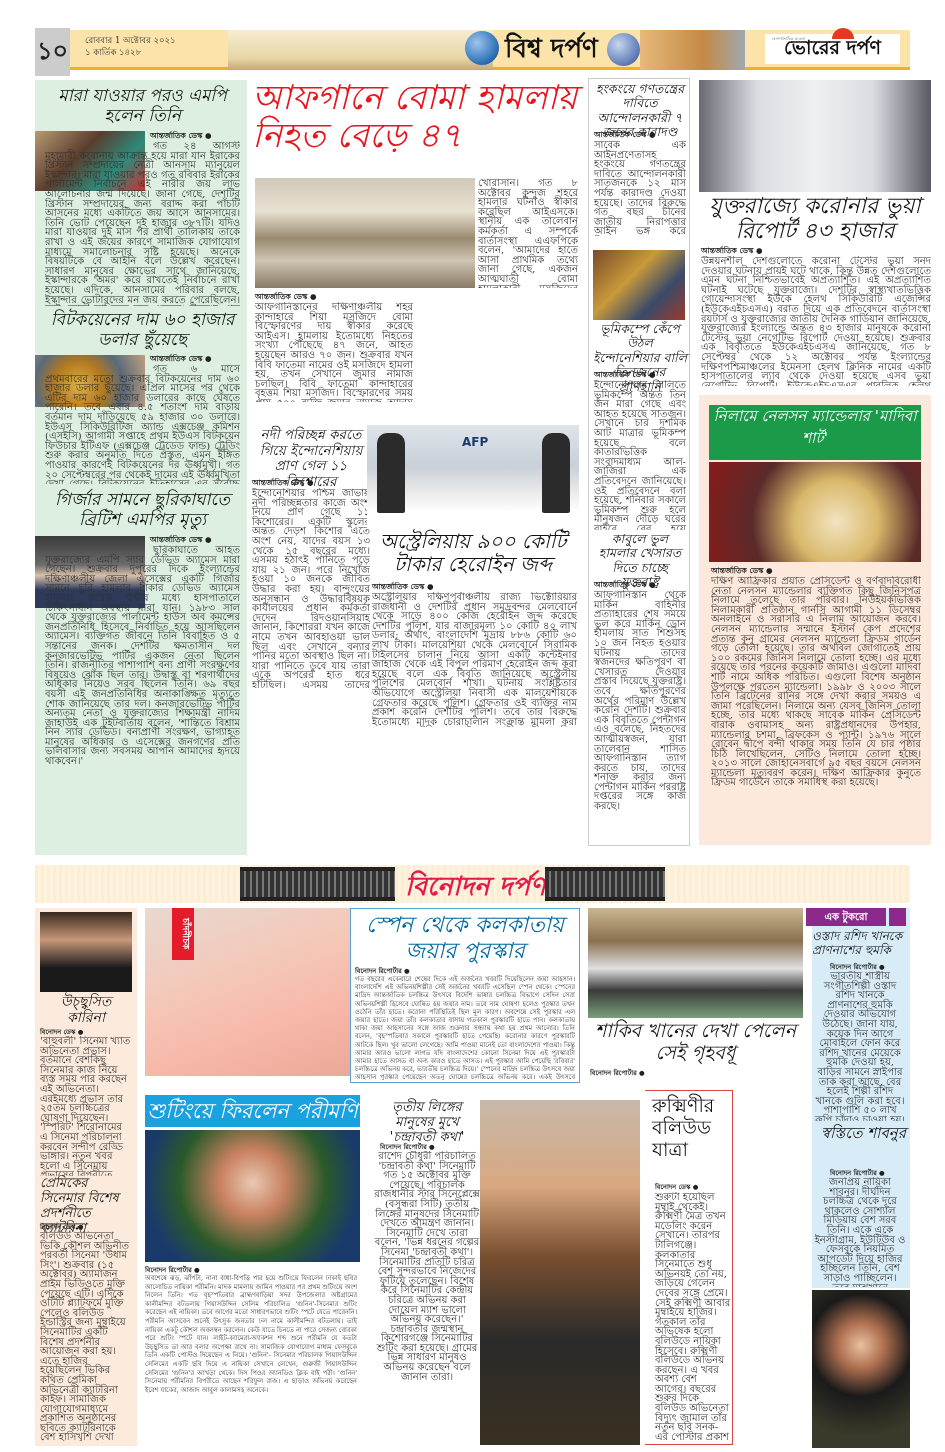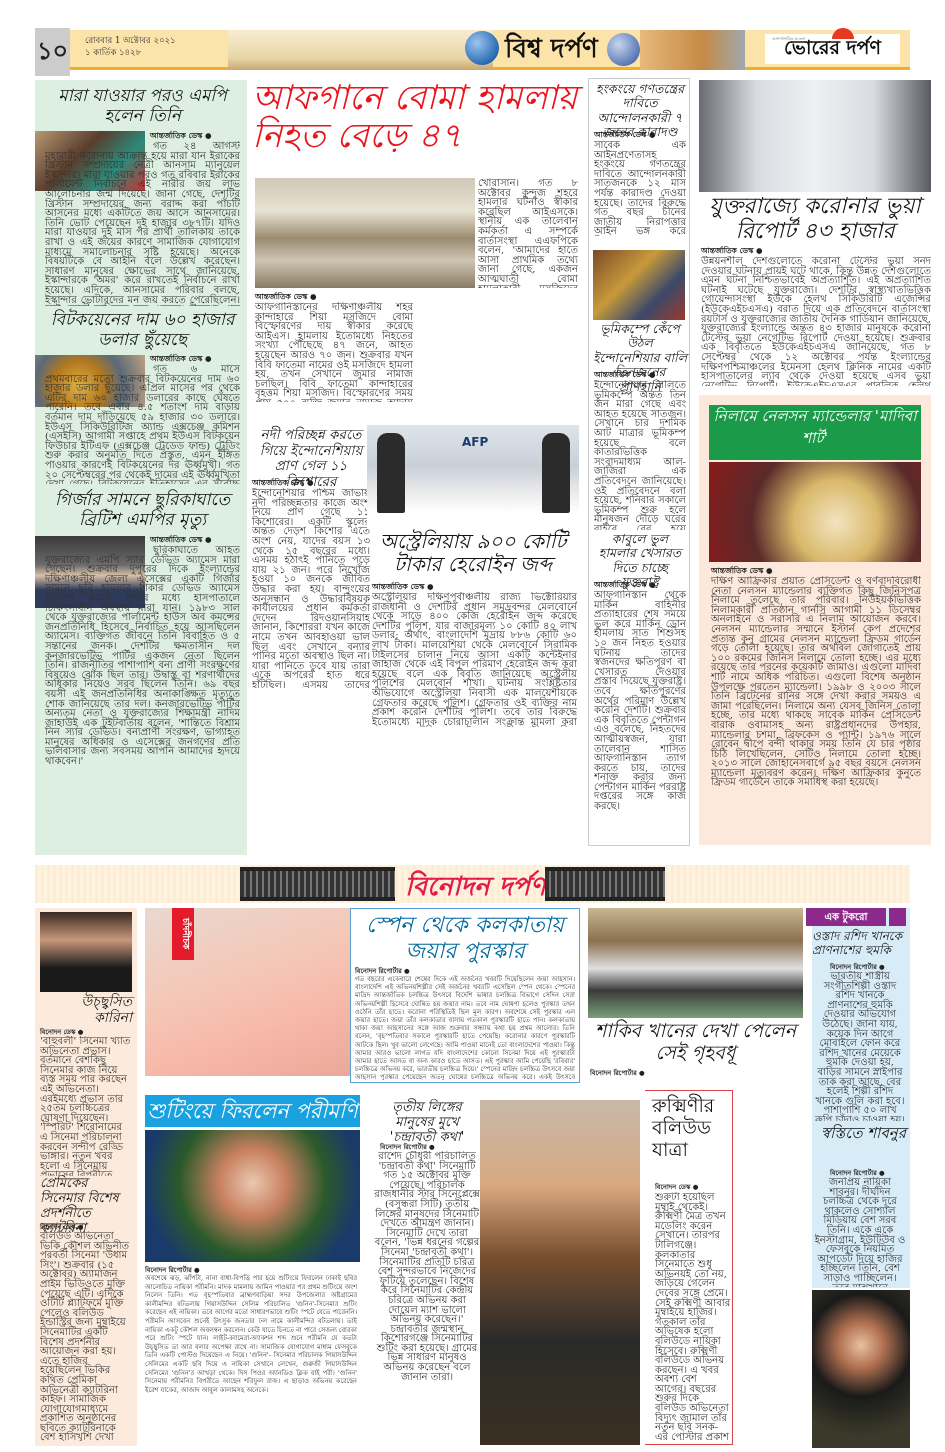--- a/index.html
+++ b/index.html
@@ -113,21 +113,21 @@
 <div class="abs desk" style="left:711px;top:566px">আন্তর্জাতিক ডেস্ক ●</div>
 <div class="abs body-text" style="left:711px;top:576px;width:210px;height:260px">দক্ষিণ আফ্রিকার প্রয়াত প্রেসিডেন্ট ও বর্ণবাদবিরোধী নেতা নেলসন ম্যান্ডেলার ব্যক্তিগত কিছু জিনিসপত্র নিলামে তুলেছে তার পরিবার। নিউইয়র্কভিত্তিক নিলামকারী প্রতিষ্ঠান গার্নসি আগামী ১১ ডিসেম্বর অনলাইনে ও সরাসরি এ নিলাম আয়োজন করবে। নেলসন ম্যান্ডেলার সম্মানে ইস্টার্ন কেপ প্রদেশের প্রত্যন্ত কুনু গ্রামের নেলসন ম্যান্ডেলা ফ্রিডম গার্ডেন গড়ে তোলা হয়েছে। তার অর্থবিল জোগাতেই প্রায় ১০০ রকমের জিনিস নিলামে তোলা হচ্ছে। এর মধ্যে রয়েছে তার পরনের কয়েকটি জামাও। এগুলো মাদিবা শার্ট নামে অধিক পরিচিত। এগুলো বিশেষ অনুষ্ঠান উপলক্ষে পরতেন ম্যান্ডেলা। ১৯৯৮ ও ২০০৩ সালে তিনি ব্রিটেনের রানির সঙ্গে দেখা করার সময়ও এ জামা পরেছিলেন। নিলামে অন্য যেসব জিনিস তোলা হচ্ছে, তার মধ্যে থাকছে সাবেক মার্কিন প্রেসিডেন্ট বারাক ওবামাসহ অন্য রাষ্ট্রপ্রধানদের উপহার, ম্যান্ডেলার চশমা, ব্রিফকেস ও প্যান্ট। ১৯৭৬ সালে রোবেন দ্বীপে বন্দী থাকার সময় তিনি যে চার পৃষ্ঠার চিঠি লিখেছিলেন, সেটিও নিলামে তোলা হচ্ছে। ২০১৩ সালে জোহানেসবার্গে ৯৫ বছর বয়সে নেলসন ম্যান্ডেলা মৃত্যুবরণ করেন। দক্ষিণ আফ্রিকার কুনুতে ফ্রিডম গার্ডেনে তাকে সমাধিস্থ করা হয়েছে।</div>
 
 <div class="abs" id="ent-banner"></div>
 <div class="film" style="left:240px;width:155px"></div>
 <div class="abs" id="ent-title">বিনোদন দর্পণ</div>
 <div class="film" style="left:545px;width:120px"></div>
 
 <div class="abs pink" style="left:35px;top:908px;width:102px;height:538px"></div>
 <div class="photo" style="left:40px;top:912px;width:92px;height:80px;background:linear-gradient(180deg,#3a2a20,#c8987a 35%,#1a1a1a 70%)"></div>
-<div class="abs hl" style="left:40px;top:993px;width:92px;font-size:14px;text-align:right">উচ্ছ্বসিত কারিনা</div>
+<div class="abs hl" style="left:40px;top:993px;width:92px;font-size:14px;text-align:center">উচ্ছ্বসিত কারিনা</div>
 <div class="abs desk" style="left:40px;top:1027px;font-size:6.5px">বিনোদন ডেস্ক ●</div>
 <div class="abs body-text" style="left:40px;top:1036px;width:92px;height:140px;text-align:left">'বাহুবলী' সিনেমা খ্যাত অভিনেতা প্রভাস। বর্তমানে বেশকিছু সিনেমার কাজ নিয়ে ব্যস্ত সময় পার করছেন এই অভিনেতা। এরইমধ্যে প্রভাস তার ২৫তম চলচ্চিত্রের ঘোষণা দিয়েছেন। 'স্পিরিট' শিরোনামের এ সিনেমা পরিচালনা করবেন সন্দীপ রেড্ডি ভাঙ্গার। নতুন খবর হলো এ সিনেমায় প্রভাসের বিপরীতে অভিনয় করবেন কারিনা কাপুর খান। পরিচালক সন্দীপ রেড্ডি কারিনা কাপুরকে এ সিনেমার চিত্রনাট্য দিয়েছেন। চিত্রনাট্য পড়ে এ নায়িকা সিনেমাটিতে অভিনয়ের আগ্রহ প্রকাশ করেছেন।</div>
 <div class="abs hl" style="left:40px;top:1176px;width:92px;font-size:13px;text-align:left">প্রেমিকের সিনেমার বিশেষ প্রদর্শনীতে ক্যাটরিনা</div>
 <div class="abs desk" style="left:40px;top:1222px;font-size:6.5px">বিনোদন ডেস্ক ●</div>
 <div class="abs body-text" style="left:40px;top:1231px;width:92px;height:210px;text-align:left">বলিউড অভিনেতা ভিকি কৌশল অভিনীত পরবর্তী সিনেমা 'উধাম সিং'। শুক্রবার (১৫ অক্টোবর) অ্যামাজন প্রাইম ভিডিওতে মুক্তি পেয়েছে এটি। এদিকে ওটিটি প্ল্যাটফর্মে মুক্তি পেলেও বলিউড ইন্ডাস্ট্রির জন্য মুম্বাইয়ে সিনেমাটির একটি বিশেষ প্রদর্শনীর আয়োজন করা হয়। এতে হাজির হয়েছিলেন ভিকির কথিত প্রেমিকা অভিনেত্রী ক্যাটরিনা কাইফ। সামাজিক যোগাযোগমাধ্যমে প্রকাশিত অনুষ্ঠানের ছবিতে ক্যাটরিনাকে বেশ হাসিখুশি দেখা গেছে। কালো জেগিংসের স্কার্ট ও হালকা ল্যাভেন্ডার রঙের সোয়েটশার্ট পরেছিলেন তিনি। উপস্থিত ফটো সাংবাদিকদের সামনে হাসি মুখে পোজ দেন এবং হাত নাড়িয়ে অভিবাদন জানান এই অভিনেত্রী। এর আগে ভিকি কৌশলের 'সূর্যা না হুঁটের শিপ' সিনেমার বিশেষ প্রদর্শনীতে হাজির হয়েছিলেন ক্যাটরিনা।</div>
 
 <div class="photo" style="left:145px;top:908px;width:205px;height:168px;background:linear-gradient(160deg,#e8d8d0,#f4c8b8 40%,#f7b7a8 70%,#eaa898)"></div>
 <div class="abs" style="left:172px;top:908px;width:22px;height:52px;background:#e31b2a;color:#fff;writing-mode:vertical-rl;font-size:9px;font-weight:bold;text-align:center">চাঁদনীচক</div>
 <div class="abs" style="left:350px;top:908px;width:230px;height:175px;border:1px solid #5aa0d0"></div>
 <div class="abs hl" style="left:355px;top:912px;width:220px;font-size:22px;color:#0369a1;line-height:26px">স্পেন থেকে কলকাতায় জয়ার পুরস্কার</div>

